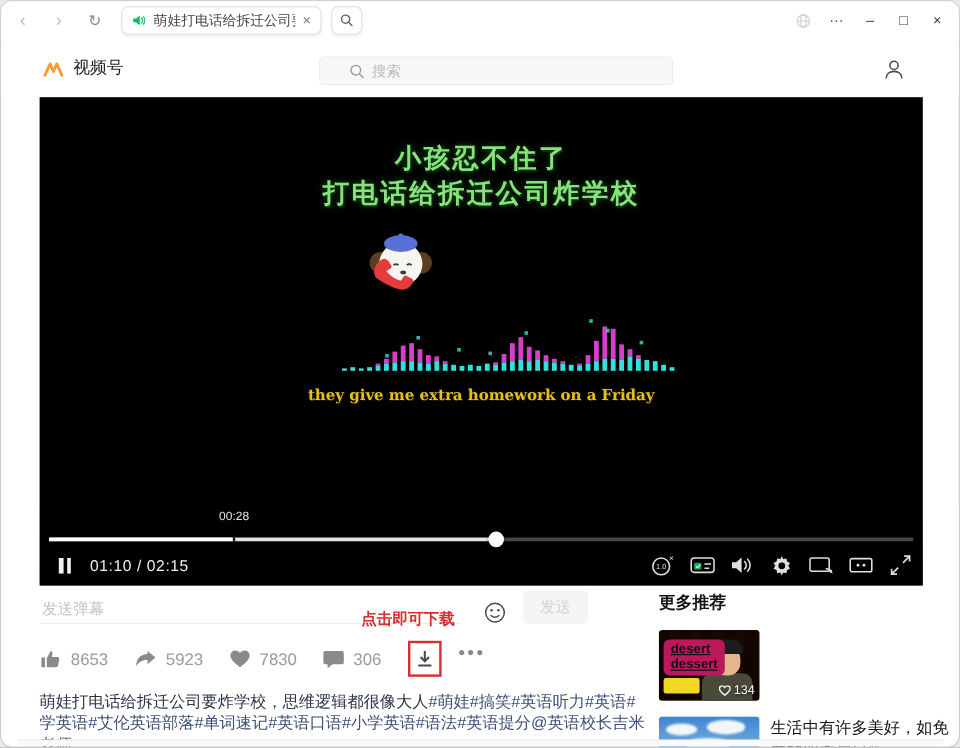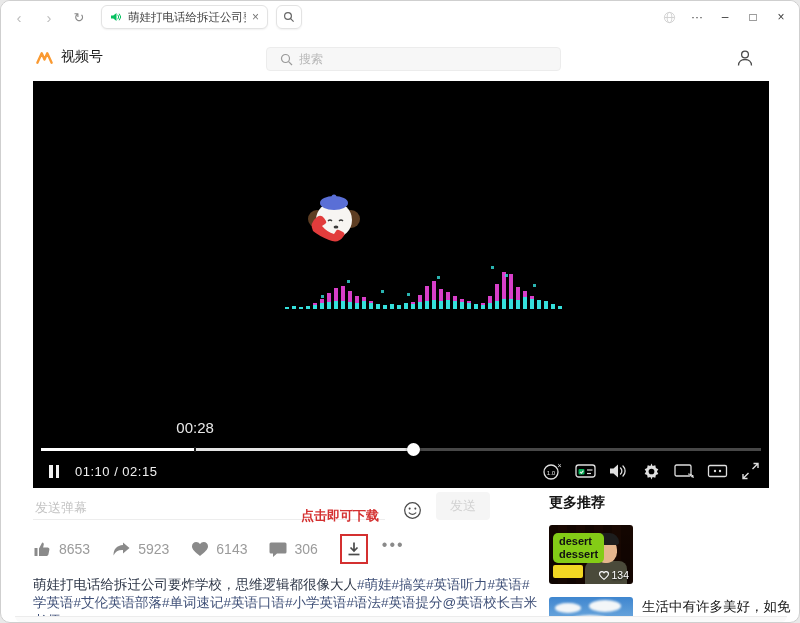--- a/index.html
+++ b/index.html
@@ -19,40 +19,40 @@
   .tab-close { color:#777; font-size:12px; line-height:1; }
   .search-pill { display:flex; align-items:center; justify-content:center; width:26px; height:24px; margin-left:8px; border:1px solid #e3e3e3; border-radius:6px; box-shadow:0 1px 2px rgba(0,0,0,0.06); }
   .win-controls { position:absolute; right:6px; top:0; height:32px; display:flex; align-items:center; gap:4px; }
   .win-btn { width:24px; height:24px; display:flex; align-items:center; justify-content:center; color:#3c3c3c; font-size:12px; }
   .win-btn.globe { color:#cfcfcf; }
 
   
   .site-header { position:absolute; top:38px; left:0; width:100%; height:40px; background:#fff; }
   .brand { position:absolute; left:34px; top:9px; display:flex; align-items:flex-end; gap:7px; }
   .brand-name { font-size:14px; color:#1a1a1a; }
-  .header-search { position:absolute; left:265px; top:8px; width:295px; height:24px; background:#f7f7f7; border:1px solid #ececec; border-radius:4px; display:flex; align-items:center; padding:0 13px; gap:6px; }
+  .header-search { position:absolute; left:265px; top:8px; width:295px; height:24px; background:#f7f7f7; border:1px solid #ececec; border-radius:4px; display:flex; align-items:center; padding:0 24px; gap:6px; }
   .header-search input { border:none; outline:none; background:transparent; font-size:12px; color:#333; width:100%; font-family:"Liberation Sans",sans-serif; }
   .header-search input::placeholder { color:#b8b8b8; }
   .profile-icon { position:absolute; right:44px; top:9px; }
 
   
   .player { position:absolute; left:32px; top:80px; width:736px; height:407px; background:#000; overflow:hidden; }
   .v-title { position:absolute; top:36px; left:0; width:100%; text-align:center; font-weight:800; font-size:22px; line-height:29px; letter-spacing:2px; color:var(--title-green,#86e27d); text-shadow:1px 2px 0 #0c2f0a, 0 0 6px rgba(40,120,30,.7); }
   .dog-sticker { position:absolute; left:268px; top:104px; width:64px; height:64px; }
   .visualizer { position:absolute; left:252px; top:158px; width:280px; height:70px; display:flex; align-items:flex-end; gap:3px; }
   .vbar { width:4px; display:flex; flex-direction:column; justify-content:flex-end; }
   .vm { width:4px; background:var(--vis-magenta,#d83fc9); }
   .vc { width:4px; background:var(--vis-cyan,#35e0dc); }
   .vdot { position:absolute; width:3px; height:3px; background:var(--vis-cyan,#35e0dc); opacity:.8; }
   .subs { position:absolute; top:240px; left:0; width:100%; text-align:center; }
   .sub-en { font-family:"DejaVu Serif", serif; font-weight:700; font-size:12.5px; line-height:15px; color:var(--sub-yellow,#e6c019); text-shadow:1px 1px 0 #201a00; }
   .sub-zh { margin-top:5px; font-weight:700; font-size:14px; color:var(--sub-yellow,#e6c019); text-shadow:1px 1px 0 #201a00; letter-spacing:1px; }
   .ctrl-gradient { position:absolute; bottom:0; left:0; width:100%; height:80px; background:linear-gradient(to top, rgba(0,0,0,.55), rgba(0,0,0,0)); }
 
-  .progress-tooltip { position:absolute; bottom:52px; transform:translateX(-50%); color:#e8e8e8; font-size:15px; }
+  .progress-tooltip { position:absolute; bottom:52px; transform:translateX(-50%); color:#e8e8e8; font-size:10px; }
   .progress-wrap { position:absolute; bottom:33px; left:8px; width:720px; height:12px; cursor:pointer; }
   .progress-track { position:absolute; top:5px; left:0; width:100%; height:3px; background:rgba(255,255,255,.28); }
   .progress-played { position:absolute; top:5px; left:0; height:3px; background:#e4e4e4; }
   .progress-hover { position:absolute; top:5px; left:0; height:3px; background:#ffffff; }
   .progress-hover-marker { position:absolute; top:4px; width:2px; height:5px; background:#1d1d1d; transform:translateX(-1px); }
   .progress-knob { position:absolute; top:0; width:13px; height:13px; border-radius:50%; background:#fff; transform:translateX(-6px); box-shadow:0 0 3px rgba(0,0,0,.5); }
 
   .ctrl-row { position:absolute; bottom:4px; left:8px; width:720px; height:26px; display:flex; align-items:center; }
   .pause-btn { display:flex; gap:3px; margin-left:8px; cursor:pointer; }
   .pause-btn i { display:block; width:3.5px; height:13px; background:#f2f2f2; }
@@ -83,21 +83,21 @@
   .rec-item { display:flex; gap:9px; margin-top:13px; cursor:pointer; }
   .rec-thumb { position:relative; width:84px; height:59px; border-radius:3px; overflow:hidden; flex:none; }
   .rec-meta { flex:1; min-width:0; }
   .rec-title { font-size:13.5px; line-height:19px; color:#161616; display:-webkit-box; -webkit-line-clamp:2; -webkit-box-orient:vertical; overflow:hidden; }
   .rec-author { margin-top:8px; font-size:12px; color:#bdbdbd; display:flex; align-items:center; gap:4px; }
   .thumb1-bg { position:absolute; inset:0; background:#6e4a2c; background-image:repeating-linear-gradient(90deg,#5d3d22 0 9px,#7a5533 9px 18px), linear-gradient(#7a5533,#5d3d22); background-blend-mode:multiply; }
   .thumb1-man { position:absolute; right:10px; top:6px; width:34px; height:53px; }
   .man-face { position:absolute; left:6px; top:8px; width:22px; height:24px; background:#e5b68d; border-radius:45%; }
   .man-cap { position:absolute; left:4px; top:2px; width:26px; height:12px; background:#1d1d1d; border-radius:10px 10px 3px 3px; }
   .man-body { position:absolute; left:-4px; top:30px; width:42px; height:24px; background:#4a4a3a; border-radius:8px 8px 0 0; }
-  .thumb1-tag { position:absolute; left:4px; top:8px; background:#84cc16; border-radius:5px; padding:2px 6px; color:#111; font-weight:700; font-size:11px; line-height:13px; }
+  .thumb1-tag { position:absolute; left:4px; top:8px; background:#be185d; border-radius:5px; padding:2px 6px; color:#111; font-weight:700; font-size:11px; line-height:13px;text-decoration:underline; }
   .thumb1-badge { position:absolute; left:4px; top:40px; width:30px; height:13px; background:#f2d723; border-radius:2px; }
   .thumb-likes { position:absolute; right:4px; bottom:3px; color:#fff; font-size:10.5px; text-shadow:0 1px 2px rgba(0,0,0,.8); display:flex; align-items:center; gap:2px; }
   .thumb2-bg { position:absolute; inset:0; background:linear-gradient(#3f86cf 0%, #7db4e2 55%, #c9c0a2 80%, #b9ad8d 100%); }
   .cloud { position:absolute; background:#f3f6f8; border-radius:50%; filter:blur(1px); }
   .window-bottom-edge { position:absolute; left:14px; bottom:0; width:772px; height:6px; border-top:1px solid #ececec; background:#fafafa; border-radius:0 0 10px 10px; }
 
   svg { display:block; }
 </style>
 </head>
 <body>
@@ -159,20 +159,24 @@
     </div>
     <div class="profile-icon">
       <svg width="20" height="20" viewBox="0 0 20 20">
           <circle cx="10" cy="6.5" r="3.4" stroke="#4a4a4a" stroke-width="1.3" fill="none"></circle>
           <path d="M3.5,17.5 c0-4 3-6 6.5-6 s6.5,2 6.5,6" stroke="#4a4a4a" stroke-width="1.3" fill="none"></path>
         </svg>
     </div>
   </div>
 
   <div class="player">
+    <div class="v-title">
+      <div>小孩忍不住了</div>
+      <div>打电话给拆迁公司炸学校</div>
+    </div>
 
     <div class="dog-sticker">
       <svg width="64" height="64" viewBox="0 0 64 64">
         <circle cx="33" cy="12" r="2.5" fill="#5a6fd6"></circle>
         <circle cx="16" cy="34" r="9" fill="#5d3d22"></circle>
         <circle cx="50" cy="34" r="9" fill="#5d3d22"></circle>
         <circle cx="33" cy="35" r="18" fill="#f7f5f2"></circle>
         <ellipse cx="33" cy="18" rx="14" ry="7" fill="#5a6fd6"></ellipse>
         <path d="M27,36 q2,-2 4,0" stroke="#3a3a3a" stroke-width="1.4" fill="none"></path>
         <path d="M38,36 q2,-2 4,0" stroke="#3a3a3a" stroke-width="1.4" fill="none"></path>
@@ -346,20 +350,21 @@
         <div class="vdot" style="left: 96px; bottom: 16px;"></div>
         <div class="vdot" style="left: 152px; bottom: 30px;"></div>
         <div class="vdot" style="left: 206px; bottom: 40px;"></div>
         <div class="vdot" style="left: 220px; bottom: 32px;"></div>
         <div class="vdot" style="left: 248px; bottom: 22px;"></div>
         <div class="vdot" style="left: 122px; bottom: 13px;"></div>
         <div class="vdot" style="left: 36px; bottom: 11px;"></div>
       </div>
 
     <div class="subs">
+      <div class="sub-en">they give me extra homework on a Friday</div>
     </div>
 
     <div class="ctrl-gradient"></div>
 
     <div class="progress-tooltip" style="left: 162.08px;">00:28</div>
     <div class="progress-wrap">
       <div class="progress-track"></div>
       <div class="progress-played" style="width: 51.7%;"></div>
       <div class="progress-hover" style="width: 21.4%;"></div>
       <div class="progress-hover-marker" style="left: 21.4%;"></div>
@@ -457,21 +462,21 @@
             </svg>
         </span>
         <span class="action-count">5923</span>
       </div>
       <div class="action-group">
         <span>
           <svg width="18" height="16" viewBox="0 0 18 16">
               <path d="M9,15 C4,11 1,8.3 1,5.2 C1,2.9 2.9,1 5.2,1 C6.8,1 8.2,1.9 9,3.2 C9.8,1.9 11.2,1 12.8,1 C15.1,1 17,2.9 17,5.2 C17,8.3 14,11 9,15 z" fill="#8a8a8a"></path>
             </svg>
         </span>
-        <span class="action-count">6143</span>
+        <span class="action-count">7830</span>
       </div>
       <div class="action-group">
         <span>
           <svg width="18" height="17" viewBox="0 0 18 17">
               <path d="M2,1.5 h14 q1.5,0 1.5,1.5 v8 q0,1.5 -1.5,1.5 H8 l-4,3.5 v-3.5 H2 q-1.5,0 -1.5,-1.5 v-8 q0,-1.5 1.5,-1.5 z" fill="#8a8a8a"></path>
             </svg>
         </span>
         <span class="action-count">306</span>
       </div>
       <div class="download-btn">

